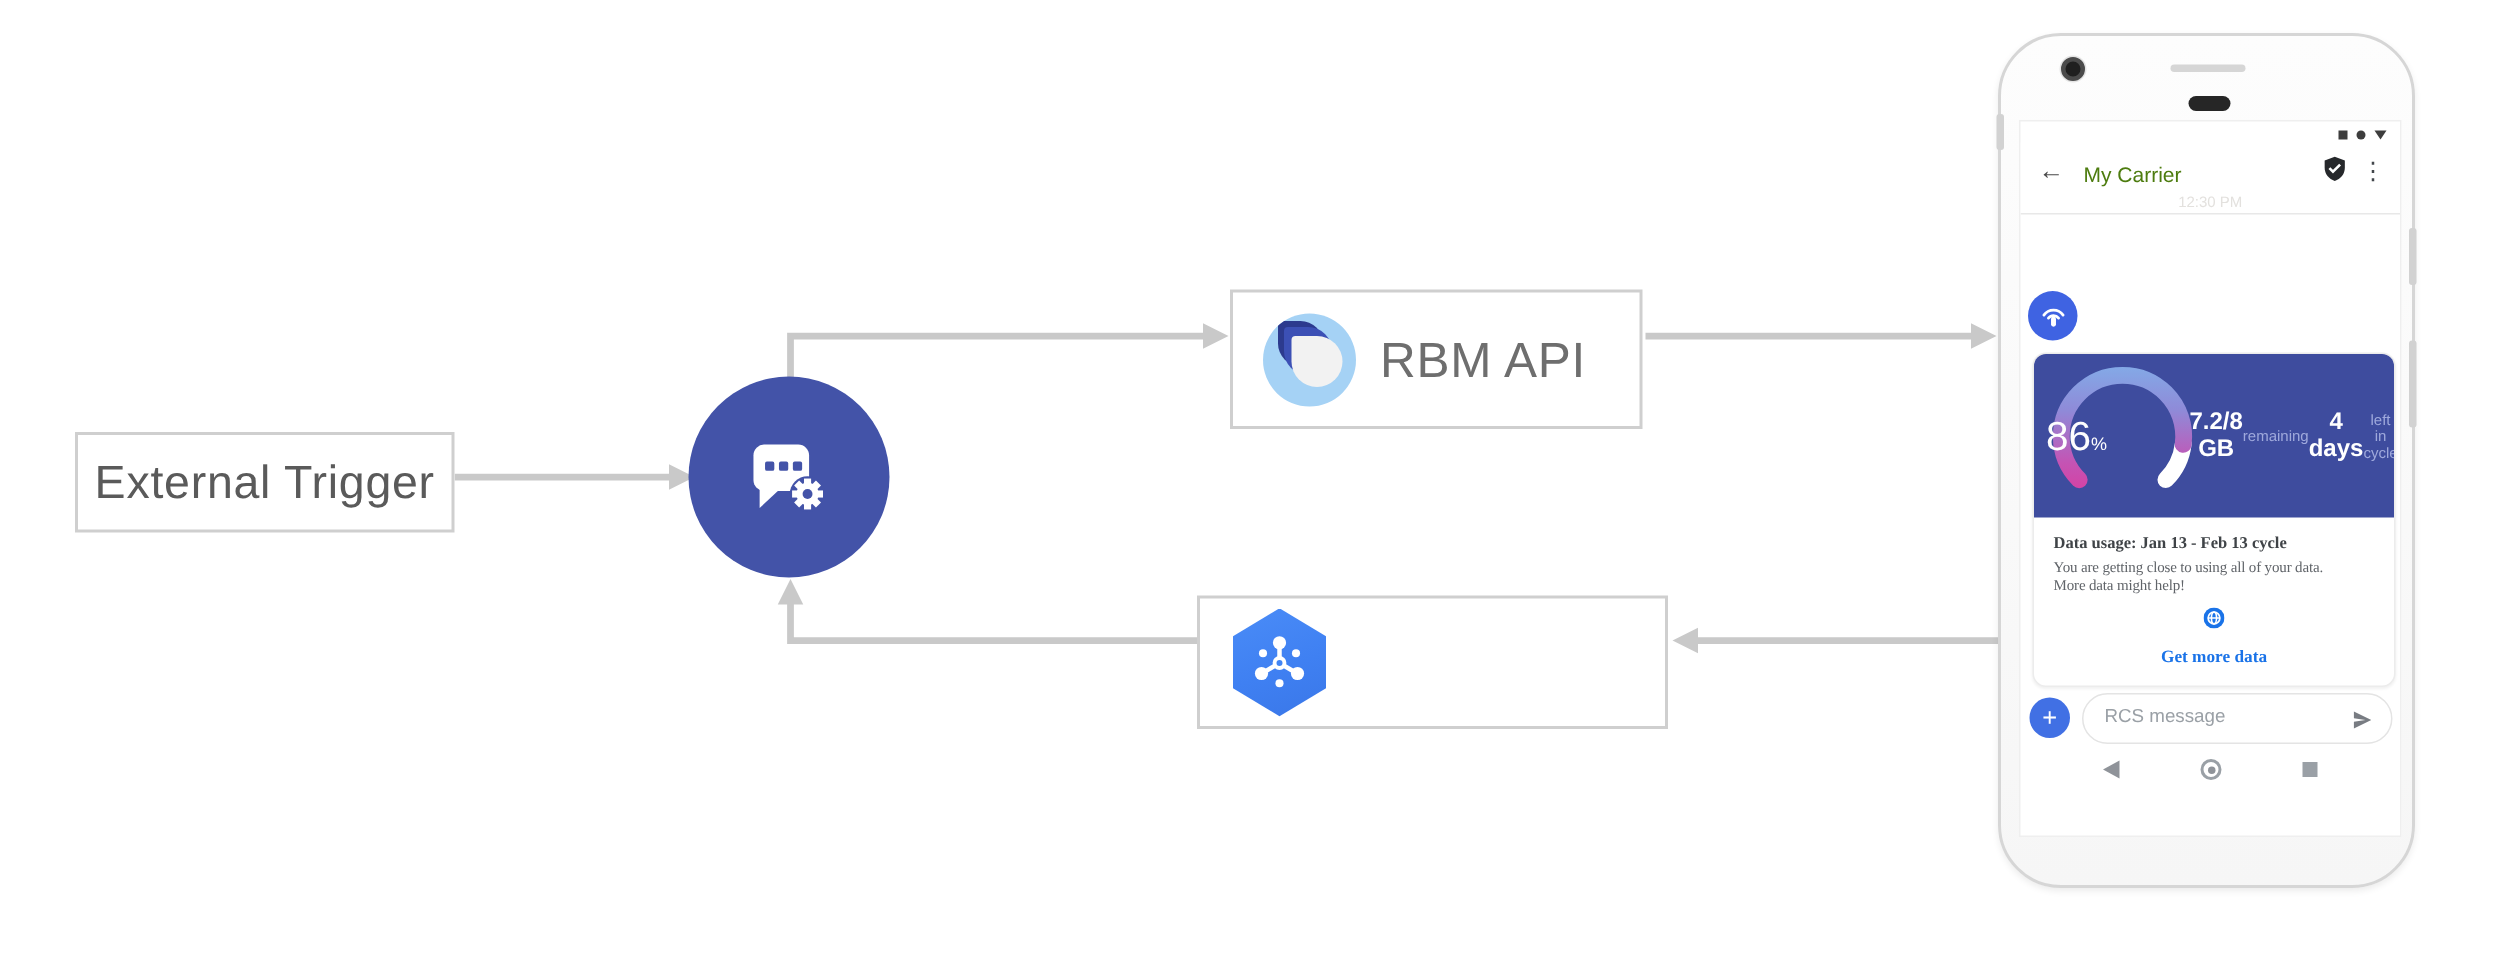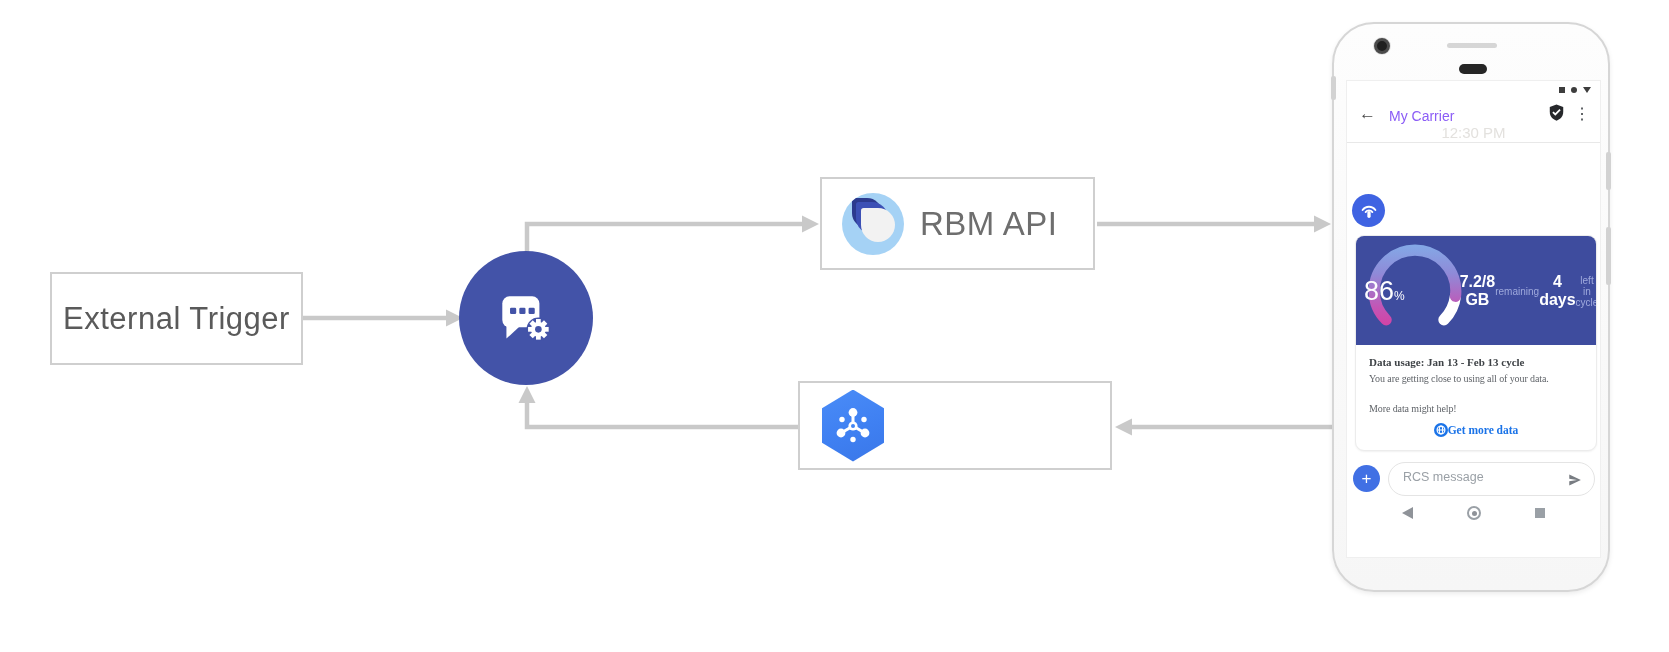--- a/index.html
+++ b/index.html
@@ -2,23 +2,23 @@
 <html><head>
 <meta charset="utf-8">
 <style>
   * { margin:0; padding:0; box-sizing:border-box; }
   html,body { background:#fff; }
   body { font-family:"Liberation Sans", sans-serif; }
   #canvas { position:relative; width:1669px; height:652px; background:#fff; overflow:hidden; }
 
   
   #arrows { position:absolute; left:0; top:0; z-index:1; }
-  .node-box { position:absolute; background:#fff; border:2px solid #cfcfcf; display:flex; align-items:center; z-index:2; }
+  .node-box { position:absolute; background:#fff; border:2px solid #cfcfcf; display:flex; align-items:center; z-index:2;margin-top:16px; }
   .node-label { color:#6e6e6e; font-size:33px; font-weight:300; letter-spacing:.5px; white-space:nowrap; }
-  #external-box { left:50px; top:272px; width:253px; height:93px; justify-content:center; }
+  #external-box { left:50px; top:272px; width:253px; height:67px; justify-content:center; }
   #external-box .node-label { color:#5a5a5a; font-size:31px; }
   #api-box { left:820px; top:177px; width:275px; height:93px; padding-left:20px; gap:16px; }
   #webhook-box { left:798px; top:381px; width:314px; height:89px; padding-left:22px; gap:18px; }
   #webhook-box .node-label { color:#7e7e7e; font-size:35px; }
 
   #agent-circle { position:absolute; left:459px; top:251px; width:134px; height:134px; border-radius:50%;
     background:#4353a8; z-index:2; display:flex; align-items:center; justify-content:center; }
   #agent-label { position:absolute; left:400px; top:428px; width:250px; text-align:center;
     color:#4d4d4d; font-size:29px; font-weight:300; z-index:2; }
   #messages-caption { position:absolute; left:1356px; top:596px; width:250px; text-align:center;
@@ -52,24 +52,24 @@
   #screen { position:absolute; left:12px; top:56px; width:255px; height:478px; background:#fff;
     border:1px solid #efefef; overflow:hidden; }
 
   .status-row { position:absolute; top:6px; right:9px; display:flex; align-items:center; gap:6px; }
   .st-square { width:6px; height:6px; background:#3d3d3d; }
   .st-circle { width:6px; height:6px; background:#3d3d3d; border-radius:50%; }
   .st-tri { width:0; height:0; border-left:4px solid transparent; border-right:4px solid transparent; border-top:6px solid #3d3d3d; }
 
   .appbar { position:absolute; left:0; top:14px; width:100%; height:48px; background:#fff; border-bottom:1px solid #e8e8e8; }
   .back-arrow { position:absolute; left:12px; top:9px; font-size:17px; color:#4a4a4a; cursor:default; }
-  .appbar-title { position:absolute; left:42px; top:13px; font-size:14px; color:#8b5cf6; }
+  .appbar-title { position:absolute; left:42px; top:13px; font-size:14px; color:#4d7c0f; }
   .shield { position:absolute; right:34px; top:7px; }
   .overflow { position:absolute; right:10px; top:9px; font-size:16px; color:#42464b; letter-spacing:0; }
-  .faint-time { position:absolute; left:0; right:0; bottom:1px; text-align:center; font-size:15px; color:#e3e1de; }
+  .faint-time { position:absolute; left:0; right:0; bottom:1px; text-align:center; font-size:10px; color:#e3e1de; }
 
   .avatar { position:absolute; left:5px; top:113px; width:33px; height:33px; border-radius:50%;
     background:#3f63e2; display:flex; align-items:center; justify-content:center; }
   .bubble { position:absolute; left:44px; top:102px; width:172px; background:#f1f2f4; border-radius:16px;
     padding:9px 12px; font-size:11.5px; line-height:1.4; color:#45484d; }
 
   .card { position:absolute; left:8px; top:154px; width:242px; background:#fff; border:1px solid #ececec;
     border-radius:9px; overflow:hidden; box-shadow:0 1px 2px rgba(0,0,0,.06); }
   .card-img { position:relative; height:109px; background:#3e4c9e; }
   .gauge-wrap { position:absolute; left:8px; top:4px; width:102px; height:102px; }
@@ -78,23 +78,23 @@
   .gauge-label .big { font-size:27px; font-weight:300; }
   .gauge-label .small { font-size:12px; margin-top:9px; }
   .card-stats { position:absolute; left:112px; top:0; width:122px; height:100%; display:flex;
     align-items:center; justify-content:center; text-align:center; color:#fff; }
   .stat-value { font-size:16px; font-weight:bold; }
   .stat-sub { font-size:10px; color:#9fa9dc; margin-top:2px; }
   .stat-gap { height:13px; }
   .card-body { padding:11px 13px 13px;font-family:Liberation Serif, serif; }
   .card-title { font-size:11px; font-weight:bold; color:#3f4347; white-space:nowrap; }
   .card-line { font-size:10px; color:#606469; margin-top:5px; white-space:nowrap; letter-spacing:-.1px; }
-  .card-line + .card-line { margin-top:19px; }
-  .card-action { margin-top:9px; display:flex; align-items:center; justify-content:center; gap:0;
-    color:#1a73e8; font-size:11.5px; font-weight:bold; cursor:default; }
+  .card-line + .card-line { margin-top:1px; }
+  .card-action { margin-top:9px; display:flex; align-items:center; justify-content:center; gap:13px;
+    color:#1a73e8; font-size:11.5px; font-weight:bold; cursor:default;flex-direction:column; }
 
   .compose-plus { position:absolute; left:6px; top:384px; width:27px; height:27px; border-radius:50%;
     background:#4170e4; color:#fff; display:flex; align-items:center; justify-content:center;
     font-size:17px; line-height:1; }
   .compose-pill { position:absolute; left:41px; top:381px; width:207px; height:34px; background:#fff;
     border:1.5px solid #e4e4e4; border-radius:17.5px; }
   .rcs-input { position:absolute; left:14px; top:7px; width:140px; border:none; outline:none;
     background:transparent; font-family:"Liberation Sans",sans-serif; font-size:12.5px; color:#9aa0a6; }
   .rcs-input::placeholder { color:#9aa0a6; opacity:1; }
   .send { position:absolute; right:11px; top:9px; }

